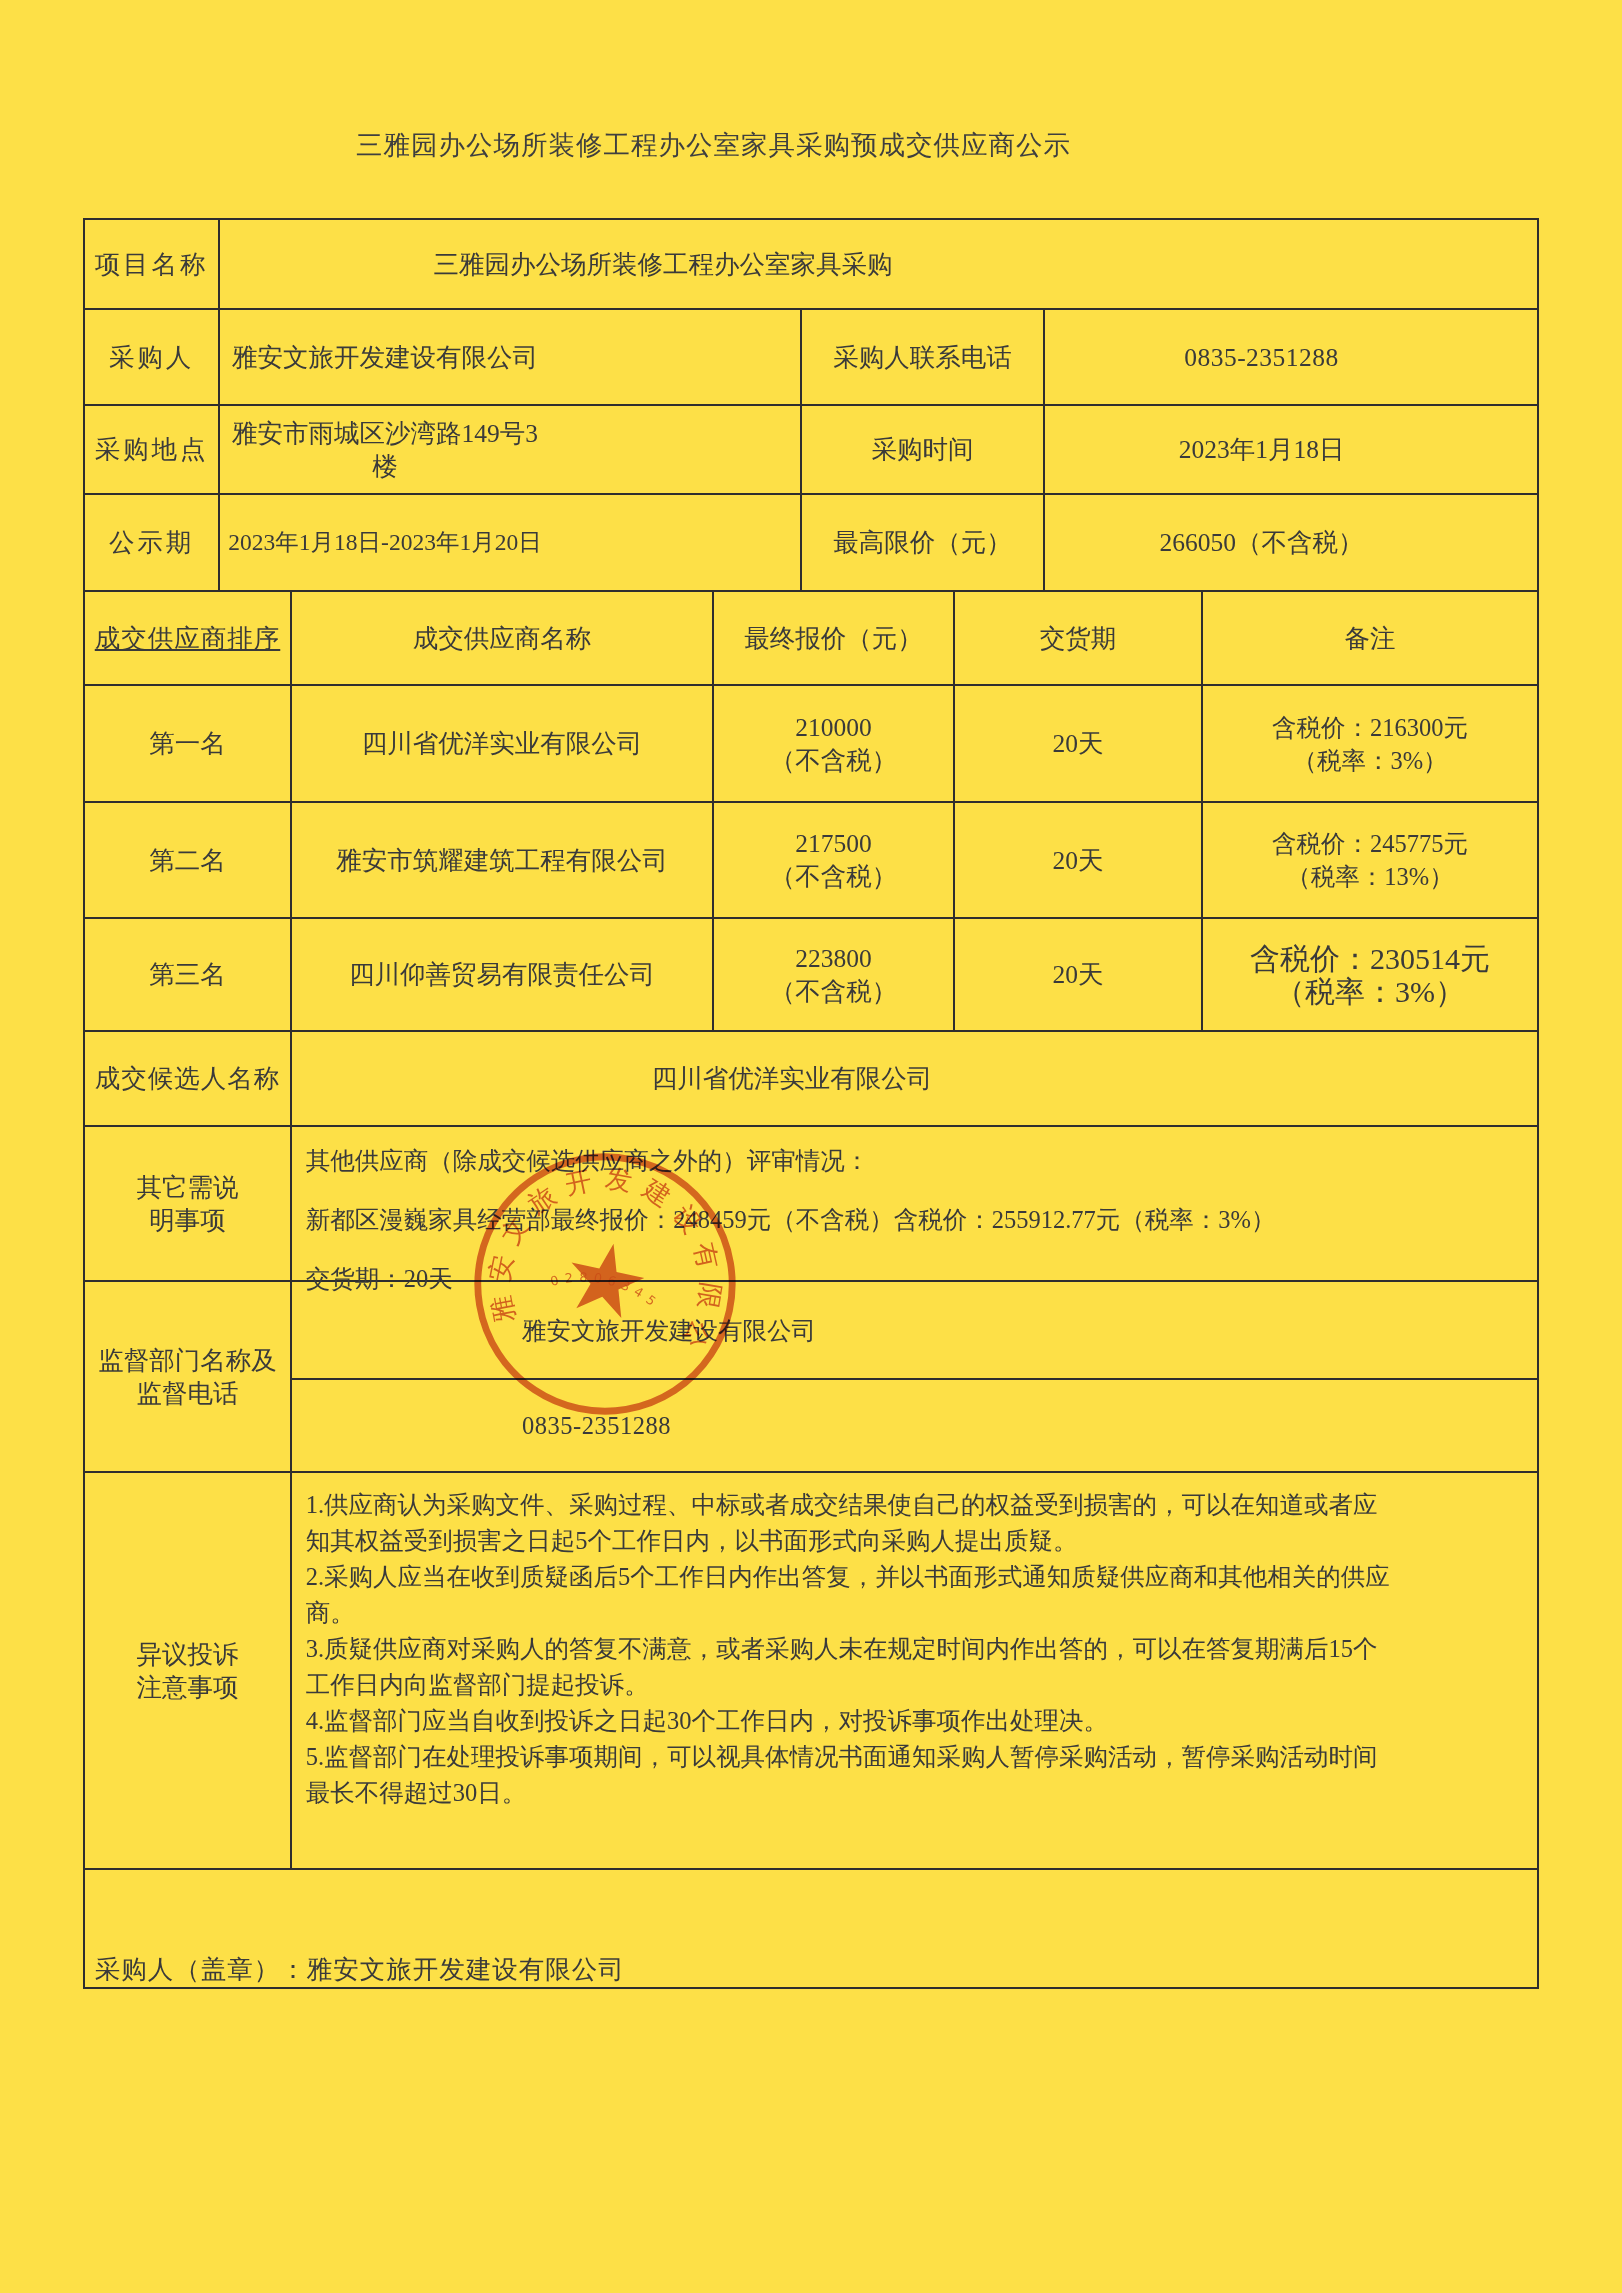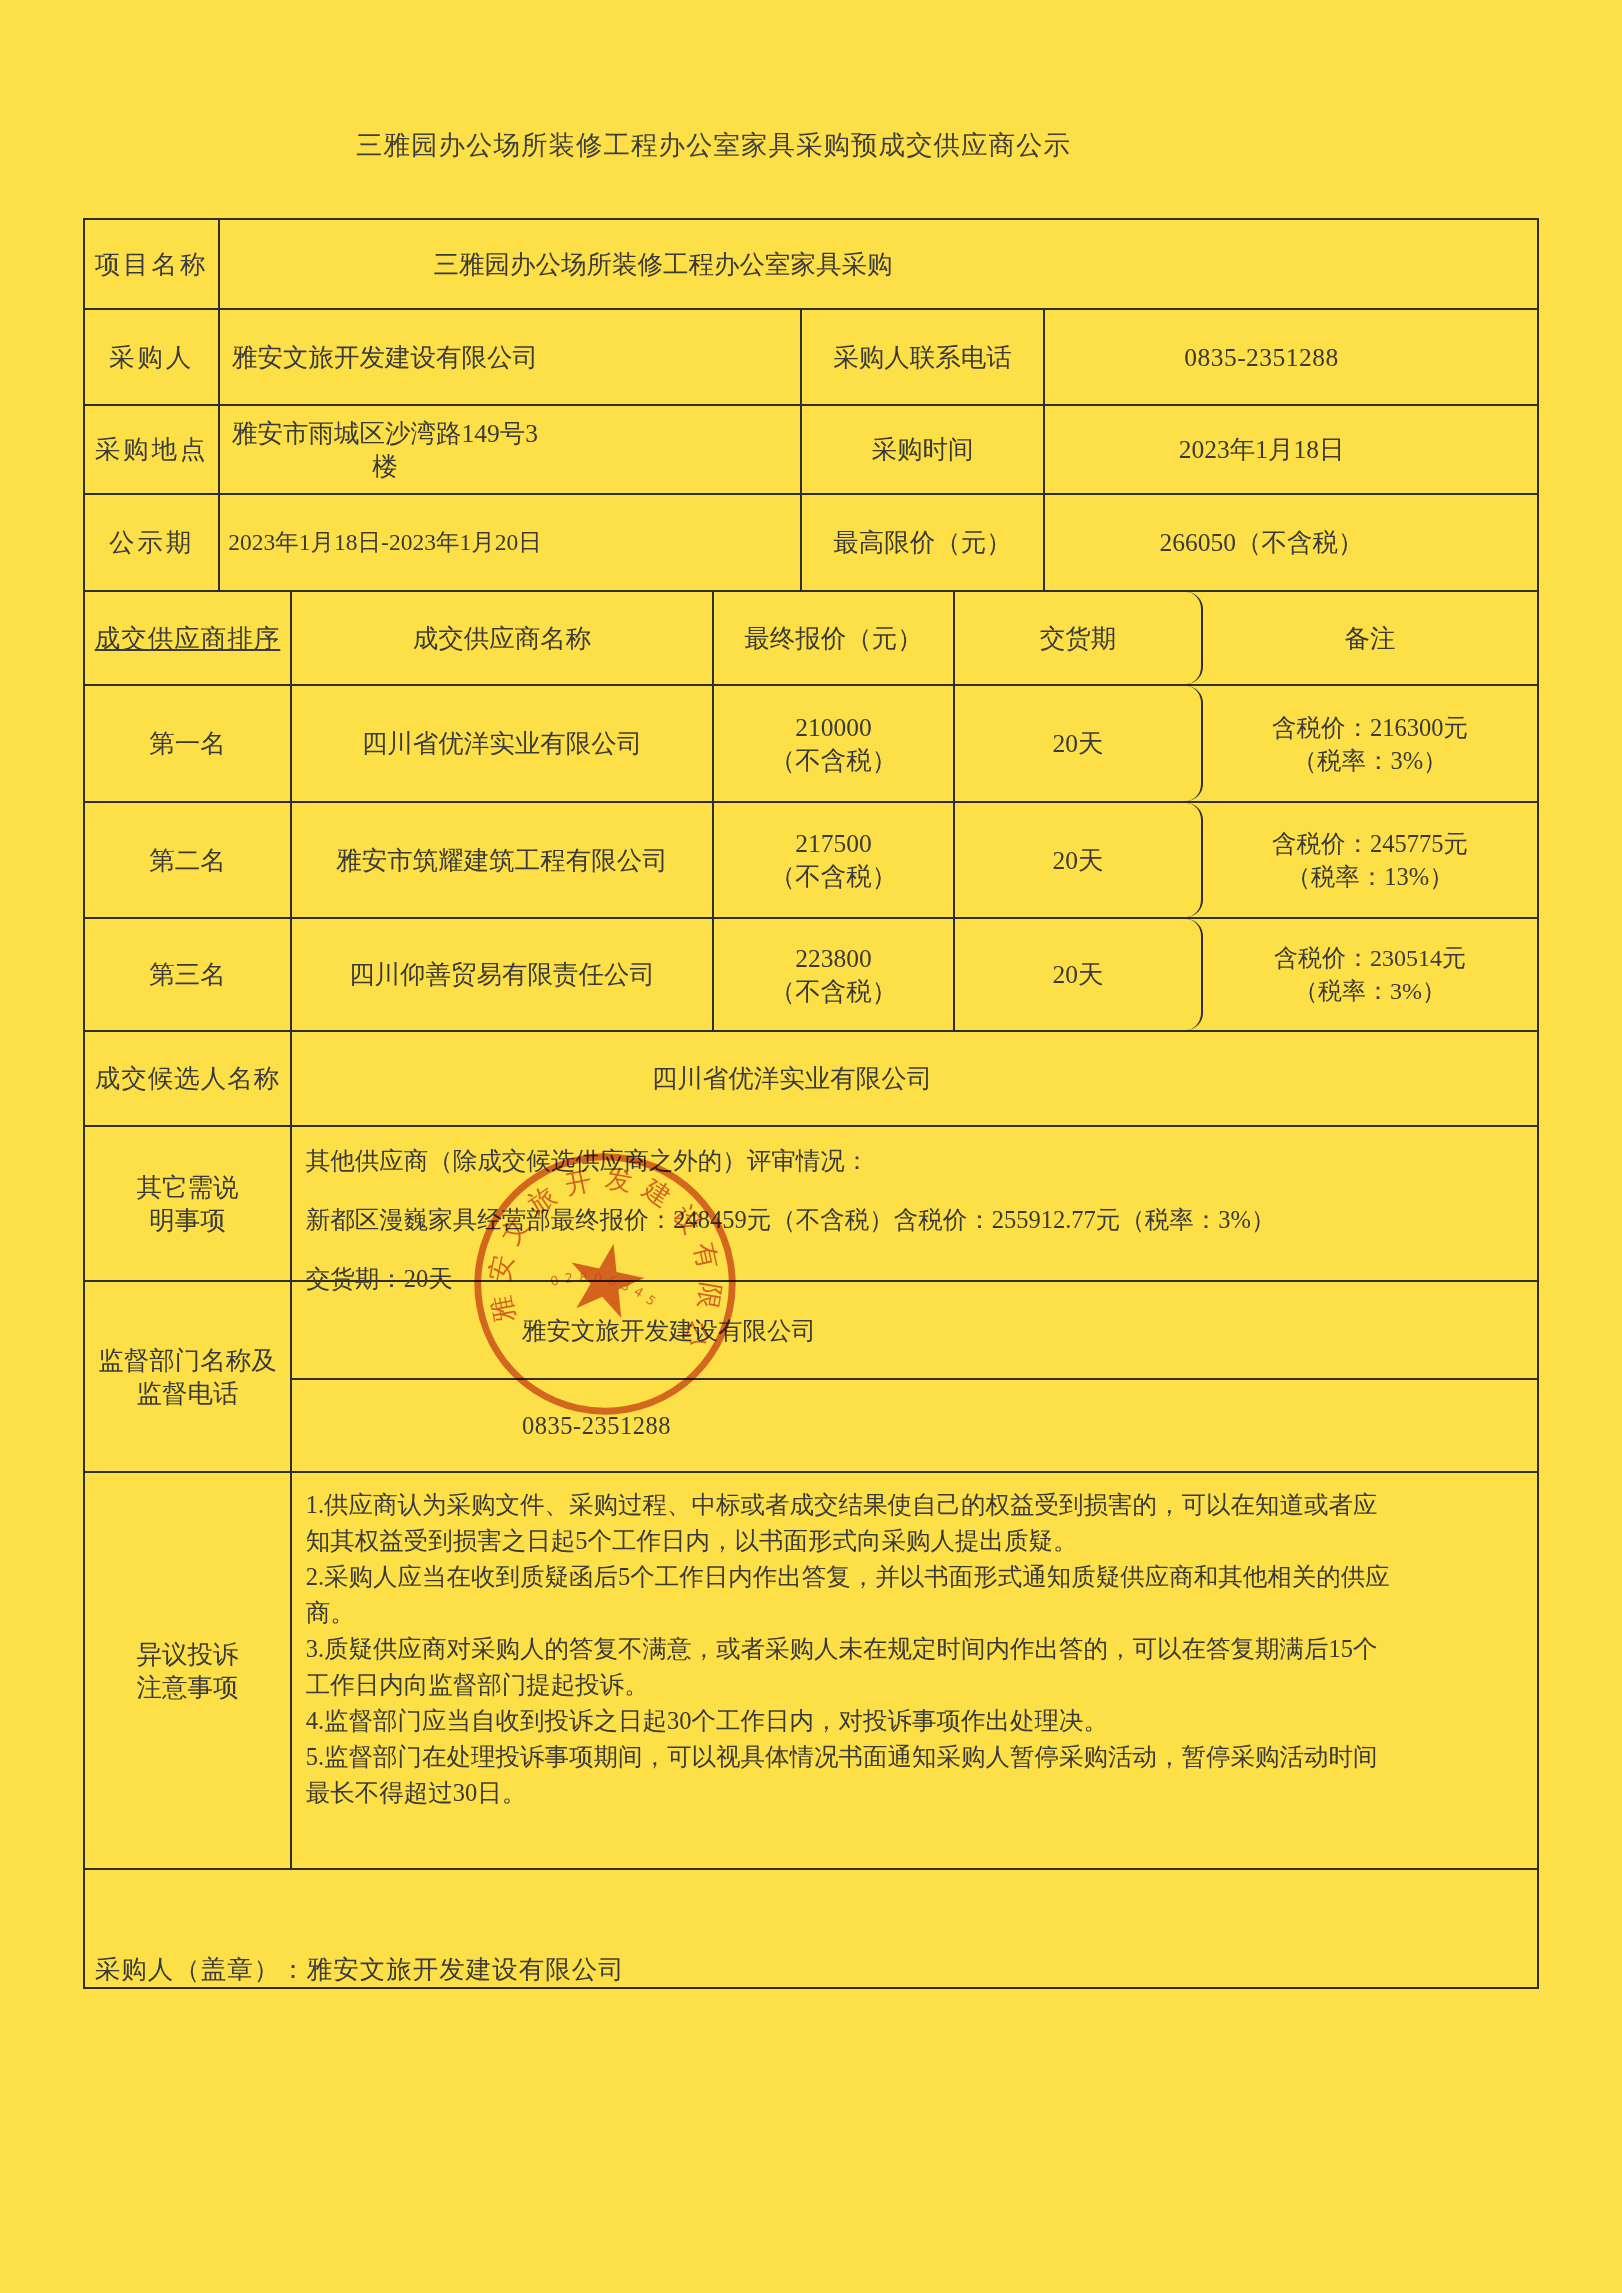--- a/index.html
+++ b/index.html
@@ -25,21 +25,21 @@
   .row:last-child{border-bottom:none;margin-top:40px;}
   .cell{
     border-right:2px solid #2e2e2e;box-sizing:border-box;
     display:flex;align-items:center;justify-content:center;
     font-size:25.5px;line-height:33px;text-align:center;
     flex:0 0 auto;
   }
   .cell:last-child{border-right:none;flex:1 1 auto;}
   .lbl{letter-spacing:2.9px;color:#3b3b3b;flex-direction:column;}
   .w138{width:135px;} .w594{width:582px;} .w248{width:243px;}
-  .w211{width:207px;} .w523{width:422px;} .w246{width:241px;} .w253{width:248px;border-radius:17px;}
+  .w211{width:207px;} .w523{width:422px;} .w246{width:241px;} .w253{width:248px;}
   .h92{height:90px;} .h98{height:96px;} .h91{height:89px;} .h99{height:97px;}
   .h96{height:94px;} .h119{height:117px;} .h118{height:116px;} .h115{height:113px;}
   .h97{height:95px;} .h158{height:155px;} .h195{height:191px;} .h405{height:397px;} .h120{height:118px;}
   .shiftL{padding-right:250px;}
   .shiftXL{padding-right:431px;}
   .shiftS{padding-right:59px;}
   .two-line{flex-direction:column;}
   .left-block{
     flex-direction:column;align-items:flex-start;justify-content:flex-start;
     text-align:left;padding:15.7px 19.6px 0 13.7px;font-size:24.5px;line-height:35px;gap:24px;
@@ -142,21 +142,21 @@
     </div>
 
     <div class="row h115">
       <div class="cell w211">第三名</div>
       <div class="cell w523">四川仰善贸易有限责任公司</div>
       <div class="cell w246 two-line">
         <span>223800</span>
         <span>（不含税）</span>
       </div>
       <div class="cell w253">20天</div>
-      <div class="cell two-line" style="font-size:24px;">
+      <div class="cell two-line" style="font-size:30px;">
         <span>含税价：230514元</span>
         <span>（税率：3%）</span>
       </div>
     </div>
 
     <div class="row h97">
       <div class="cell w211" style="letter-spacing:1px;">成交候选人名称</div>
       <div class="cell candidate-val">四川省优洋实业有限公司</div>
     </div>
 

